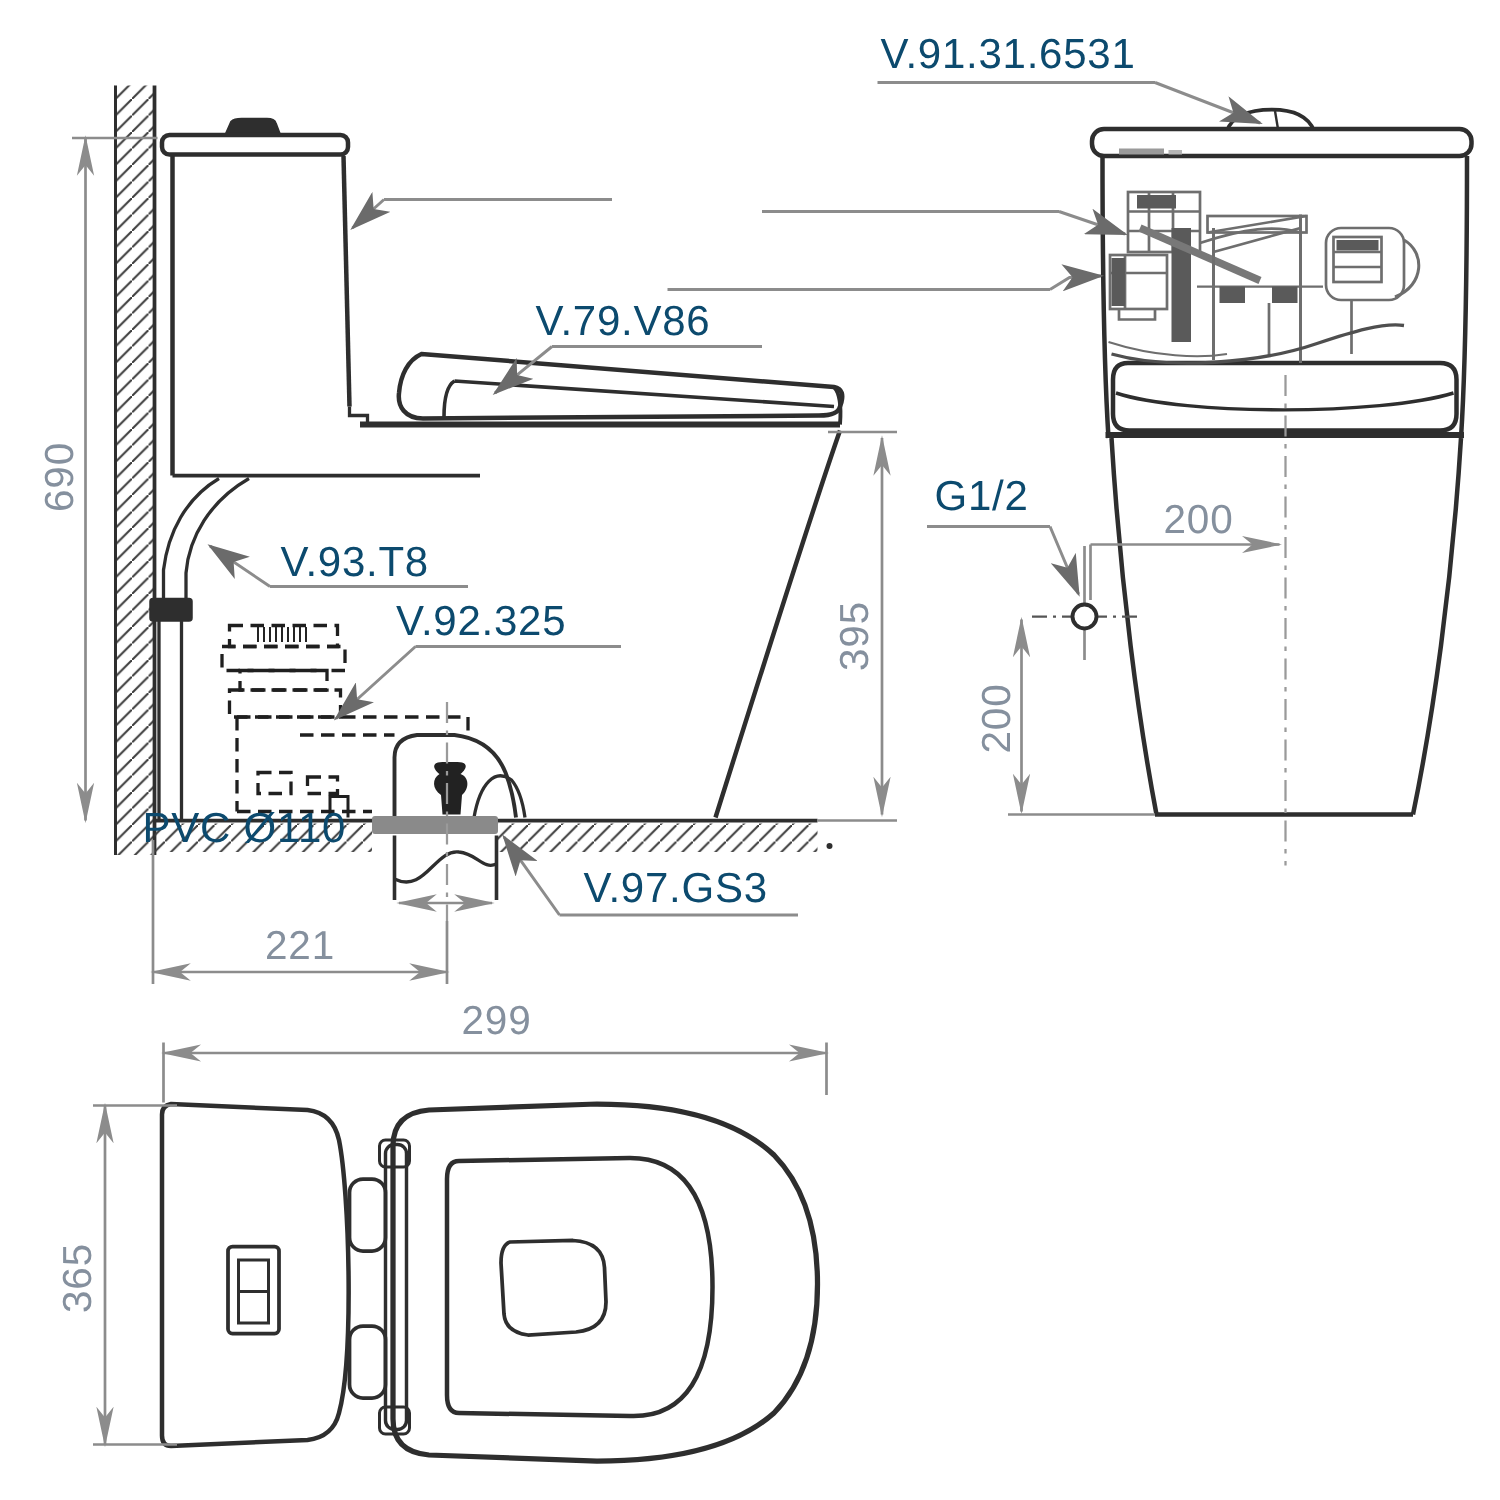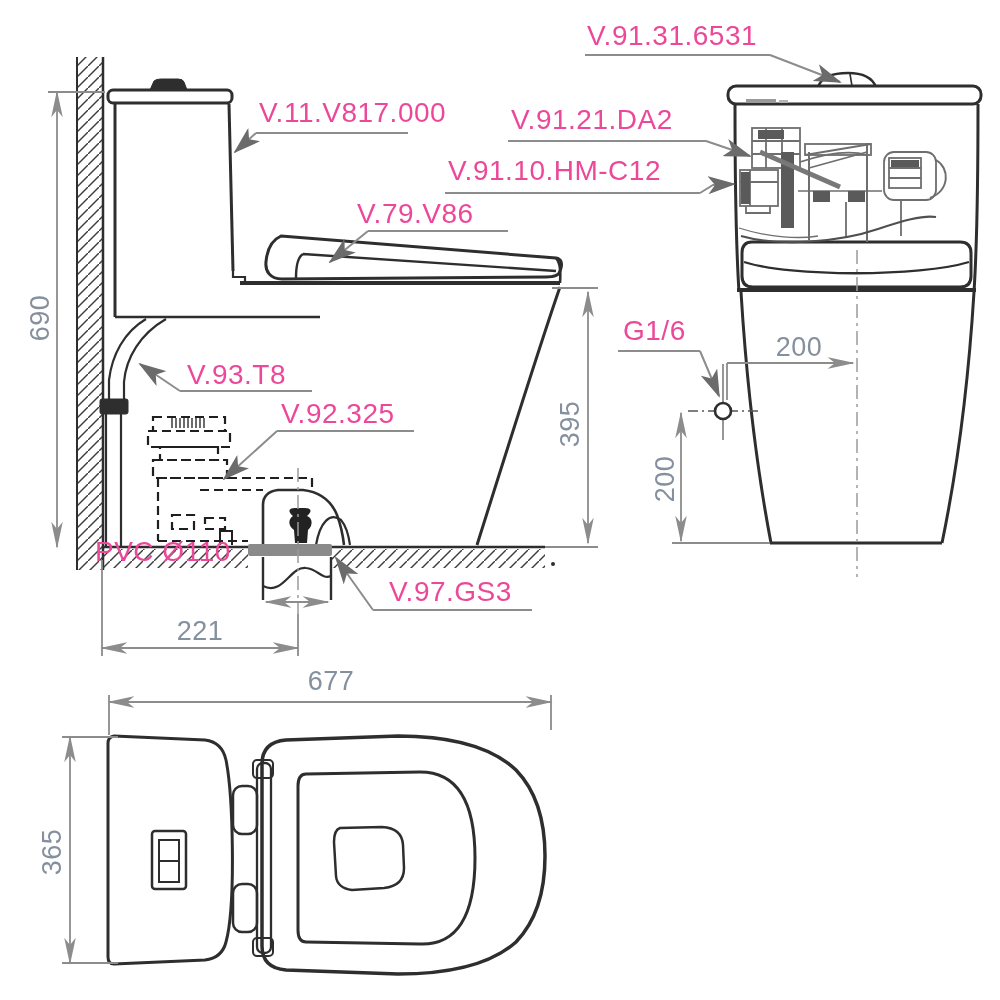--- a/index.html
+++ b/index.html
@@ -1,19 +1,19 @@
 <!DOCTYPE html>
 <html><head>
 <meta charset="utf-8">
 <style>
   html,body{margin:0;padding:0;background:#ffffff;}
   .stage{position:relative;width:1000px;height:1000px;background:#ffffff;overflow:hidden;
          font-family:"Liberation Sans",sans-serif;}
   .stage svg{position:absolute;left:0;top:0;}
-  .lbl{position:absolute;color:#ec4899;font-size:28px;line-height:1;white-space:nowrap;letter-spacing:.5px;text-align:right;}
+  .lbl{position:absolute;color:#0c4a6e;font-size:28px;line-height:1;white-space:nowrap;letter-spacing:.5px;text-align:right;}
   .dim{position:absolute;color:#85909e;font-size:27px;line-height:1;white-space:nowrap;letter-spacing:.5px;}
   .ctr{transform:translate(-50%,-50%);}
   .rot{transform:translate(-50%,-50%) rotate(-90deg);}
 </style>
 </head>
 <body>
 
 <div class="stage">
 
 <svg width="1000" height="1000" viewBox="0 0 1000 1000">
@@ -198,35 +198,32 @@
 
     <g fill="none" stroke="#8c8c8c" stroke-width="1.8">
       <path d="M109,695 V735 M551,695 V730"></path>
       <path d="M109,702 H551" marker-start="url(#mgs)" marker-end="url(#mg)"></path>
       <path d="M62,737 H118 M62,963 H118"></path>
       <path d="M70,737 V963" marker-start="url(#mgs)" marker-end="url(#mg)"></path>
     </g>
   </g>
 </svg>
 
-  <span class="lbl" style="left:259px;top:99px">V.11.V817.000</span>
   <span class="lbl" style="left:357px;top:200px">V.79.V86</span>
   <span class="lbl" style="left:187px;top:361px">V.93.T8</span>
-  <span class="lbl" style="left:281px;top:400px">V.92.325</span>
+  <span class="lbl" style="left:264px;top:400px">V.92.325</span>
   <span class="lbl" style="left:389px;top:578px">V.97.GS3</span>
   <span class="lbl" style="left:95px;top:538px">PVC Ø110</span>
 
   <span class="dim rot" style="left:40px;top:318px">690</span>
   <span class="dim rot" style="left:570px;top:424px">395</span>
   <span class="dim ctr" style="left:200px;top:631px">221</span>
 
   <span class="lbl" style="left:587px;top:22px">V.91.31.6531</span>
-  <span class="lbl" style="left:511px;top:106px">V.91.21.DA2</span>
-  <span class="lbl" style="left:448px;top:157px">V.91.10.HM-C12</span>
-  <span class="lbl" style="left:623px;top:317px">G1/6</span>
+  <span class="lbl" style="left:623px;top:317px">G1/2</span>
 
   <span class="dim ctr" style="left:799px;top:347px">200</span>
   <span class="dim rot" style="left:665px;top:479px">200</span>
 
-  <span class="dim ctr" style="left:331px;top:681px">677</span>
+  <span class="dim ctr" style="left:331px;top:681px">299</span>
   <span class="dim rot" style="left:52px;top:852px">365</span>
 
 </div>
 
 </body></html>

